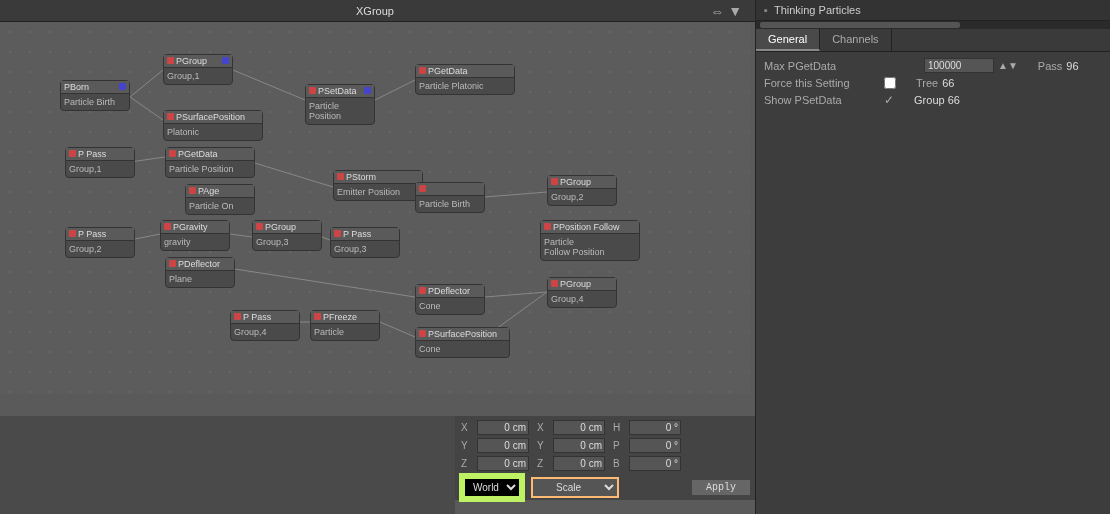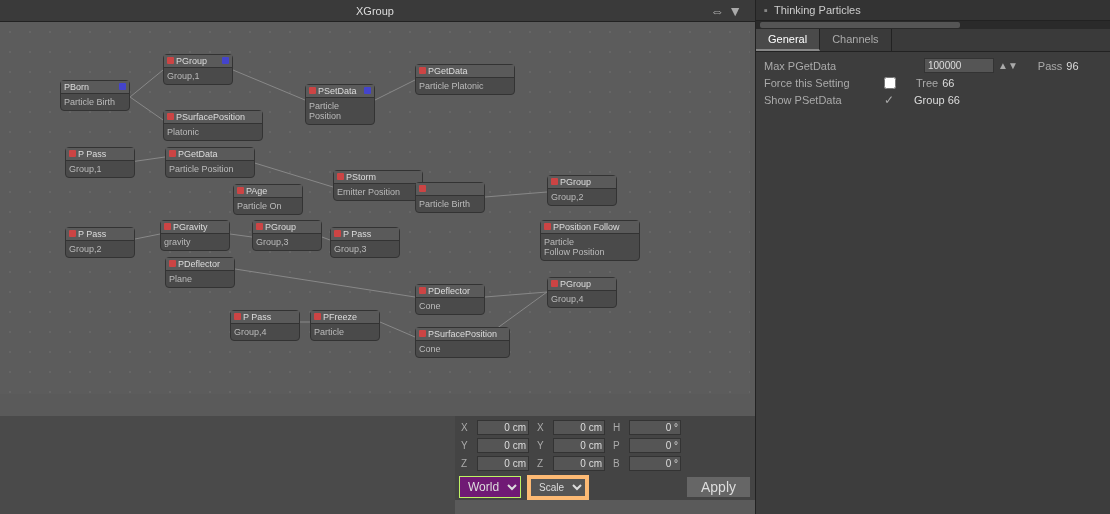--- a/index.html
+++ b/index.html
@@ -196,21 +196,21 @@
   </div>
 
   <div class="node" style="left:165px;top:125px;min-width:90px;">
     <div class="node-header">
       <span class="node-port-left" style="background:#c44;float:left;margin-top:1px;"></span>
       PGetData
     </div>
     <div class="node-body">Particle  Position</div>
   </div>
 
-  <div class="node" style="left:185px;top:162px;margin-left:48px;">
+  <div class="node" style="left:185px;top:162px;">
     <div class="node-header">
       <span class="node-port-left" style="background:#c44;float:left;margin-top:1px;"></span>
       PAge
     </div>
     <div class="node-body">Particle   On</div>
   </div>
 
   <div class="node" style="left:333px;top:148px;min-width:90px;">
     <div class="node-header">
       <span class="node-port-left" style="background:#c44;float:left;margin-top:1px;"></span>
@@ -361,27 +361,27 @@
       <span class="coord-key">Z</span>
       <input class="coord-val" value="0 cm" style="">
       <span class="coord-sep"></span>
       <span class="coord-key">B</span>
       <input class="coord-val" value="0 °" style="">
     </div>
   </div>
 </div>
 
 <div id="bottom-btns" style="position:absolute;top:474px;left:455px;width:300px;height:26px;background:#444;display:flex;align-items:center;padding:2px 4px;gap:6px;">
-  <select style="background:#701a75;border:1px solid #bef264;color:#ddd;font-size:12px;padding:2px 4px;">
+  <select style="background:#000000;border:6px solid #bef264;color:#ddd;font-size:10px;padding:2px 4px;">
     <option>World</option>
   </select>
-  <select style="background:#555;border:4px solid #fdba74;color:#ddd;font-size:10px;padding:2px 4px;">
+  <select style="background:#555;border:2px solid #fdba74;color:#ddd;font-size:10px;padding:2px 19px;">
     <option>Scale</option>
   </select>
-  <button style="background:#666;border:1px solid #444;color:#ddd;font-size:14px;padding:2px 14px;cursor:pointer;margin-left:auto;">Apply</button>
+  <button style="background:#666;border:1px solid #444;color:#ddd;font-size:10px;padding:2px 14px;cursor:pointer;margin-left:auto;font-family:Liberation Mono, monospace;">Apply</button>
 </div>
 
 <div id="right-panel">
 
   <div id="right-panel-header">
     <span class="panel-icon">▪</span>
     <span>Thinking Particles</span>
   </div>
 
   <div style="height:8px;background:#2a2a2a;display:flex;align-items:center;">

